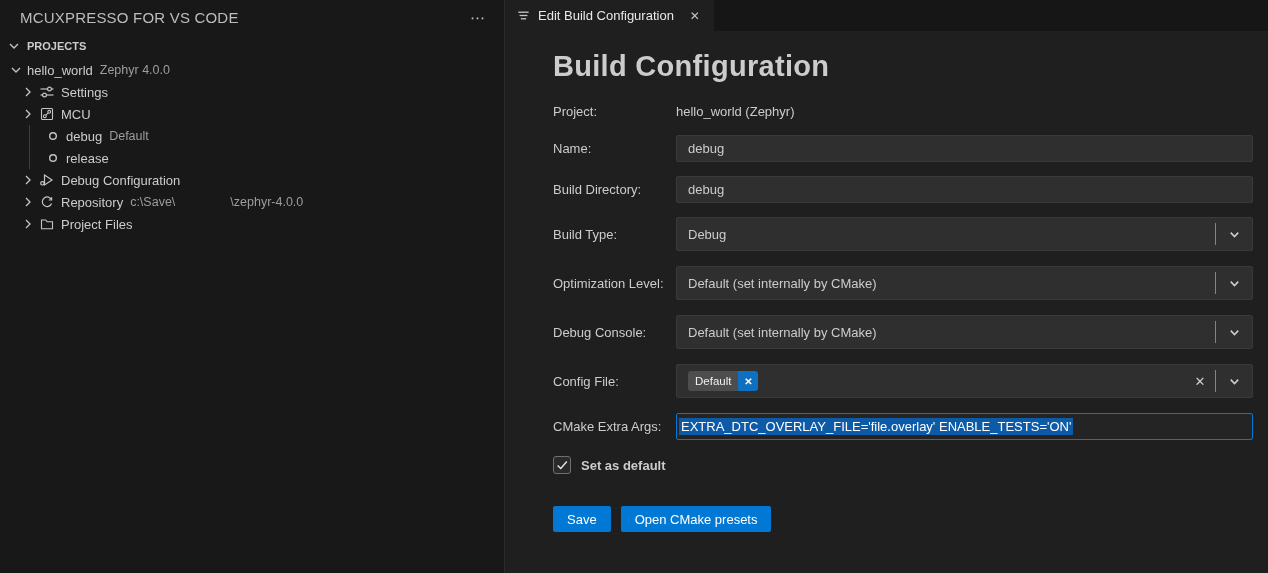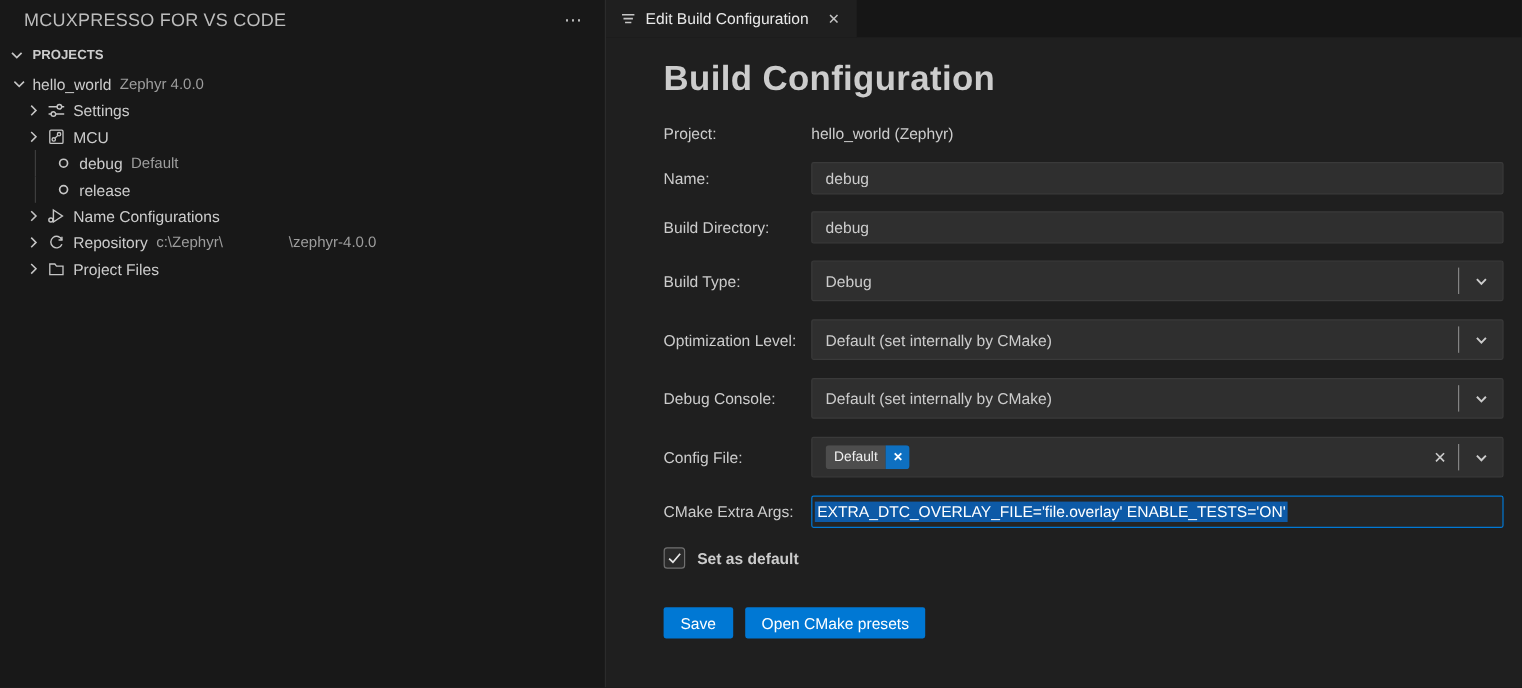--- a/index.html
+++ b/index.html
@@ -170,37 +170,37 @@
         <svg width="16" height="16" viewBox="0 0 16 16">
             <path d="M6 4 L10 8 L6 12" fill="none" stroke="#c5c5c5" stroke-width="1.3"></path>
           </svg>
       </span>
       <span class="ticon">
         <svg width="16" height="16" viewBox="0 0 16 16" stroke="#c5c5c5" fill="none" stroke-width="1.2">
           <path d="M5.5 3 L13 8 L5.5 13 Z"></path>
           <circle cx="3.4" cy="11.3" r="1.7"></circle>
         </svg>
       </span>
-      <span class="tlabel">Name Configurations</span>
+      <span class="tlabel">Debug Configuration</span>
     </div>
 
     <div class="trow d1">
       <span class="twisty">
         <svg width="16" height="16" viewBox="0 0 16 16">
             <path d="M6 4 L10 8 L6 12" fill="none" stroke="#c5c5c5" stroke-width="1.3"></path>
           </svg>
       </span>
       <span class="ticon">
         <svg width="16" height="16" viewBox="0 0 16 16" stroke="#c5c5c5" fill="none" stroke-width="1.2">
           <path d="M12.6 9.5 A4.8 4.8 0 1 1 12.6 6"></path>
           <path d="M12.6 3.2 L12.6 6 L9.8 6"></path>
         </svg>
       </span>
       <span class="tlabel">Repository</span>
-      <span class="tdesc">c:\Zephyr\</span>
+      <span class="tdesc">c:\Save\</span>
       <span class="gap55"></span>
       <span class="tdesc" style="margin-left:0">\zephyr-4.0.0</span>
     </div>
 
     <div class="trow d1">
       <span class="twisty">
         <svg width="16" height="16" viewBox="0 0 16 16">
             <path d="M6 4 L10 8 L6 12" fill="none" stroke="#c5c5c5" stroke-width="1.3"></path>
           </svg>
       </span>

